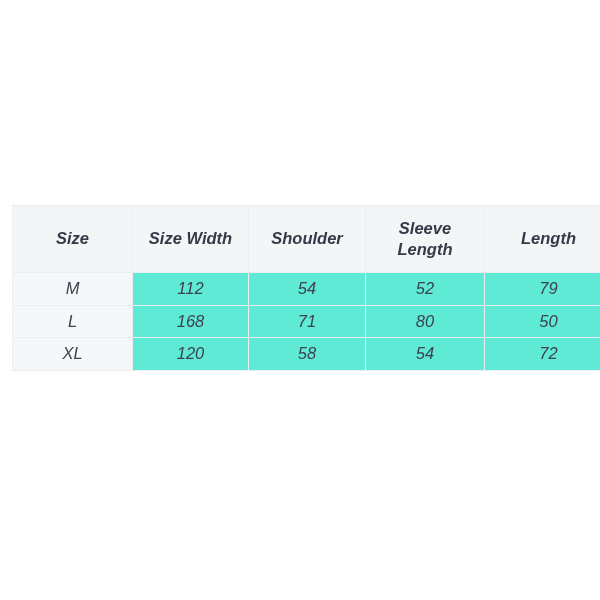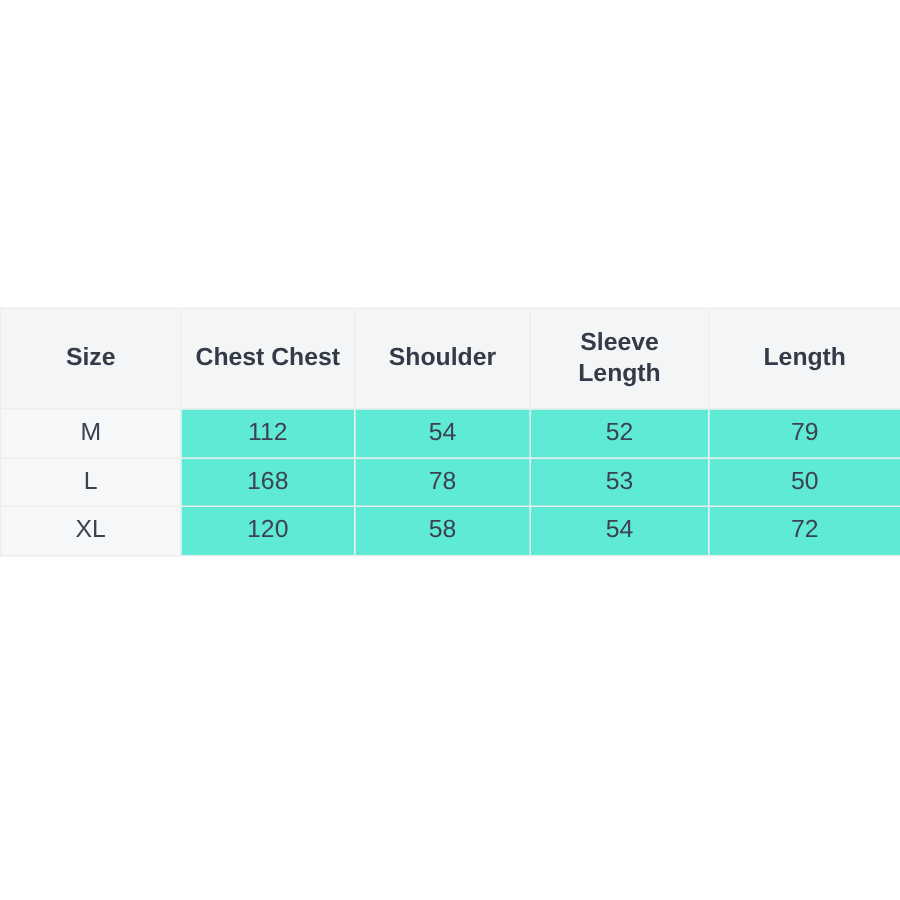--- a/index.html
+++ b/index.html
@@ -10,23 +10,24 @@
     width: 600px;
     height: 600px;
     background: #ffffff;
     font-family: "Liberation Sans", sans-serif;
     overflow: hidden;
     position: relative;
   }
 
   #size-chart-wrap {
     position: absolute;
-    left: 0;
+    left: 12px;
     top: 205px;
     width: 532px;
+    font-style: italic;
   }
 
   table.size-chart {
     width: 600px;
     border-collapse: collapse;
     table-layout: fixed;
     background: #ffffff;
   }
 
   table.size-chart col.c-size     { width: 120px; }
@@ -78,39 +79,39 @@
     <colgroup>
       <col class="c-size">
       <col class="c-chest">
       <col class="c-shoulder">
       <col class="c-sleeve">
       <col class="c-length">
     </colgroup>
     <thead>
       <tr>
         <th class="size-head">Size</th>
-        <th>Chest Chest</th>
+        <th>Size Width</th>
         <th>Shoulder</th>
         <th>Sleeve Length</th>
         <th>Length</th>
       </tr>
     </thead>
     <tbody>
       <tr>
         <td class="size-cell">M</td>
         <td>112</td>
         <td>54</td>
         <td>52</td>
         <td>79</td>
       </tr>
       <tr>
         <td class="size-cell">L</td>
         <td>168</td>
-        <td>78</td>
-        <td>53</td>
+        <td>71</td>
+        <td>80</td>
         <td>50</td>
       </tr>
       <tr>
         <td class="size-cell">XL</td>
         <td>120</td>
         <td>58</td>
         <td>54</td>
         <td>72</td>
       </tr>
     </tbody>

